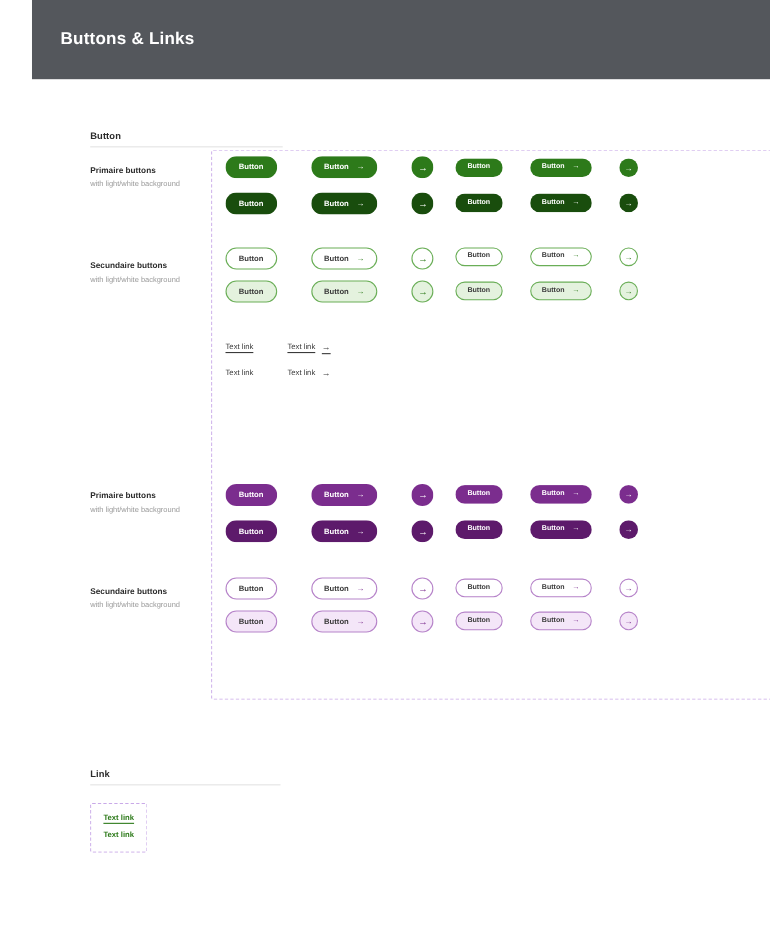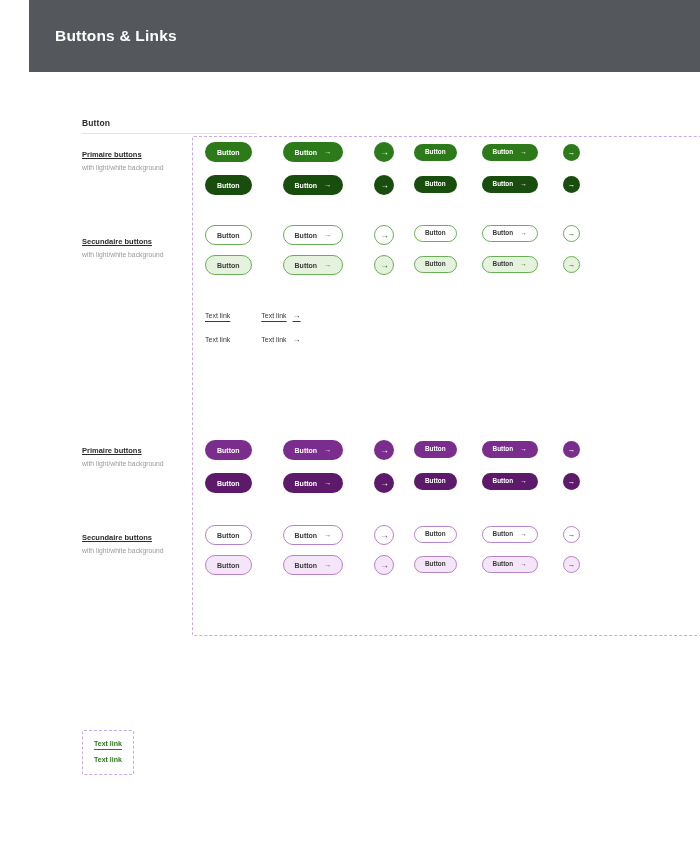--- a/index.html
+++ b/index.html
@@ -47,21 +47,20 @@
     border-radius: 2px;
   }
 
   
   .row-label { position: absolute; width: 120px; }
   .row-label-title {
     font-size: 7.5px;
     font-weight: bold;
     color: #2b2b2b;
     line-height: 1.4;
-    text-decoration: underline;
   }
   .row-label-sub {
     font-size: 6.8px;
     color: #9a9a9a;
     line-height: 1.5;
     margin-top: 2px;
   }
 
   
   .btn-row { position: absolute; display: flex; align-items: center; }
@@ -444,20 +443,24 @@
       <button class="btn sz-sm s-purple-tint">
         <span>Button</span>
         <span class="arr">→</span>
       </button>
       <button class="btn-circle circ-sm s-purple-tint">
         <span class="arr">→</span>
       </button>
     </div>
   </div>
 
+  <div class="section" style="left:53px; top:698px; width:173px;">
+    <div class="section-heading">Link</div>
+    <div class="section-rule"></div>
+  </div>
 
   <div class="link-box" style="left:53px; top:730px;">
     <a class="glink underlined">
       <span>Text link</span>
     </a>
     <a class="glink">
       <span>Text link</span>
     </a>
   </div>
 

